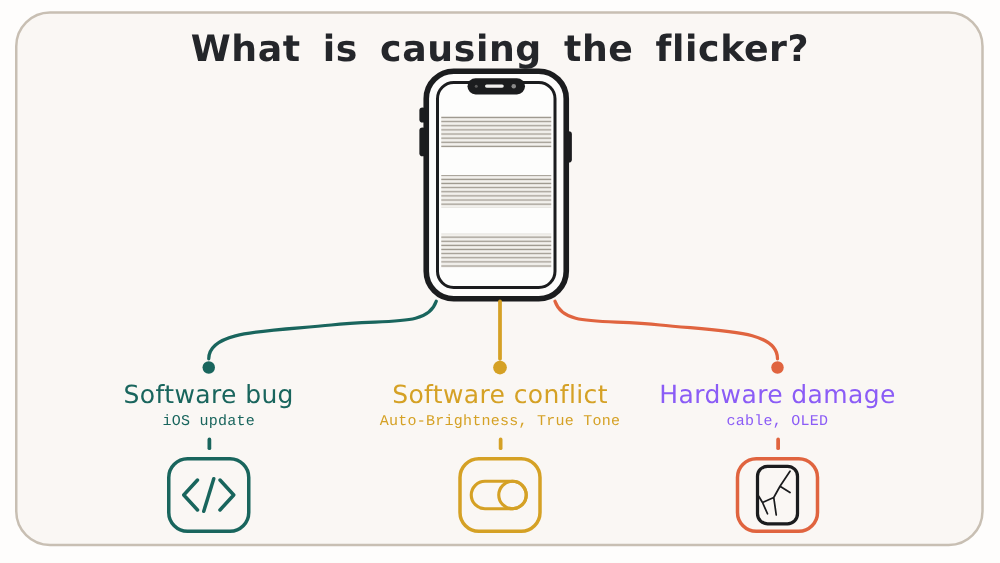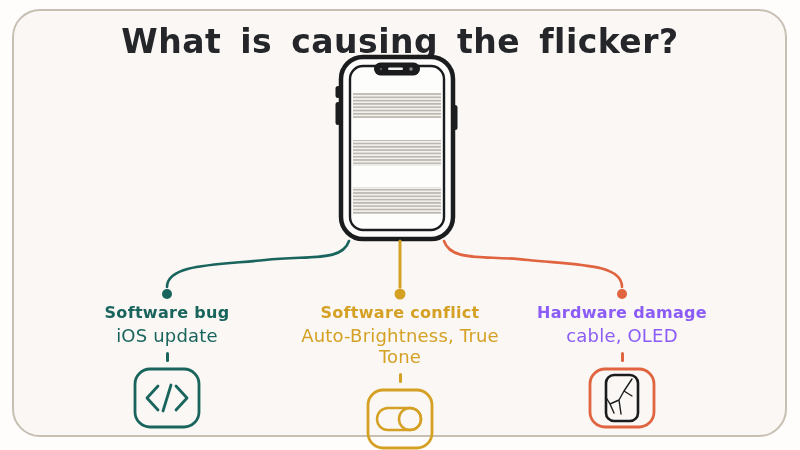--- a/index.html
+++ b/index.html
@@ -7,30 +7,30 @@
     position:relative;width:800px;height:450px;overflow:hidden;
     font-family:"DejaVu Sans","Liberation Sans",sans-serif;
     background:#fefdfc;
   }
   .frame{
     position:absolute;left:12px;top:9px;width:771px;height:424px;
     border:2.5px solid #c8bfb3;border-radius:28px;background:#faf7f4;
   }
   .title{
     position:absolute;left:0;top:22px;width:100%;text-align:center;
-    font-size:33px;font-weight:700;color:#24262a;
+    font-size:29px;font-weight:700;color:#24262a;
     letter-spacing:.5px;word-spacing:7px;
   }
   .overlay{position:absolute;left:0;top:0;}
   .branch{position:absolute;top:303px;width:240px;text-align:center;}
   .branch-software{left:47px;}
   .branch-settings{left:280px;}
   .branch-hardware{left:502px;}
-  .blabel{font-size:16px;font-weight:700;letter-spacing:.3px;}
-  .bsub{font-size:18px;margin-top:3px;letter-spacing:.2px;}
+  .blabel{font-size:20px;font-weight:400;letter-spacing:.3px;}
+  .bsub{font-size:12px;margin-top:3px;letter-spacing:.2px;font-family:Liberation Mono, monospace;}
   .tick{width:3px;height:10px;border-radius:2px;margin:6px auto 4px auto;}
   .teal{color:#19655d;} .gold{color:#d5a125;} .orange{color:#8b5cf6;}
   .teal-bg{background:#19655d;} .gold-bg{background:#d5a125;} .orange-bg{background:#e0643f;}
   .bicon{display:block;margin:0 auto;}
 </style>
 </head>
 <body>
 
 <div class="canvas">
   <div class="frame"></div>

